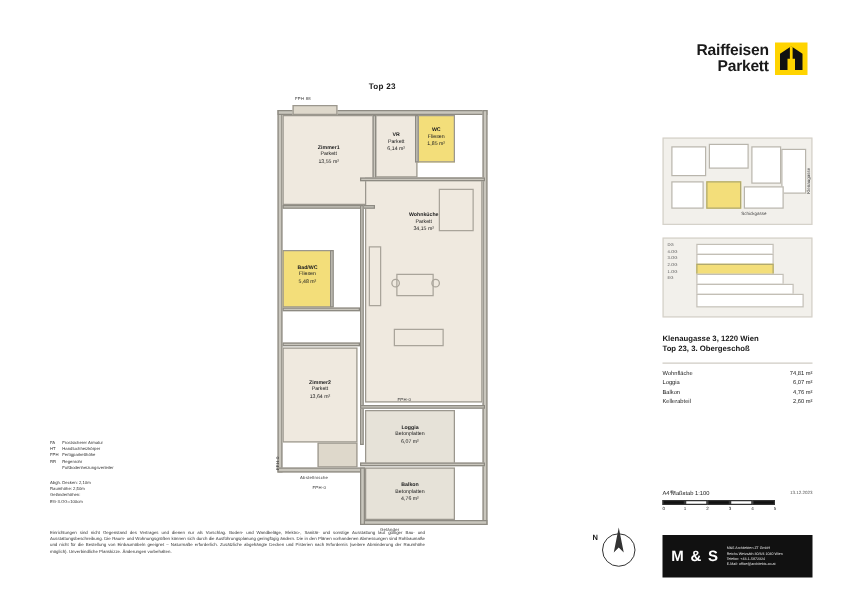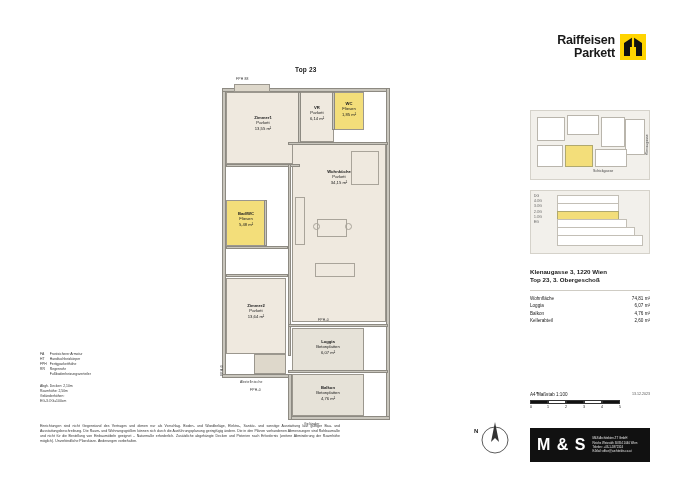--- a/index.html
+++ b/index.html
@@ -55,21 +55,21 @@
   .areas td.v{text-align:right;}
 
   .scalebox{position:absolute;left:530px;top:392px;width:120px;}
   .scalebox .top{display:flex;justify-content:space-between;font-size:4.6px;margin-bottom:3px;}
   .scalebox .date{font-size:3.6px;color:#555;}
   .ruler{position:relative;height:12px;}
   .ruler .seg{position:absolute;top:0;height:4px;border:0.5px solid #333;box-sizing:border-box;}
   .ruler .num{position:absolute;top:5px;font-size:3.6px;}
 
   .ms{position:absolute;left:530px;top:428px;width:120px;height:34px;background:#111;color:#fff;display:flex;align-items:center;}
-  .ms .logo{font-size:16px;font-weight:bold;letter-spacing:1px;padding:0 6px 0 7px;}
+  .ms .logo{font-size:12px;font-weight:bold;letter-spacing:1px;padding:0 6px 0 7px;}
   .ms .info{font-size:2.9px;line-height:4.4px;color:#e8e8e8;}
 
   
   .legend{position:absolute;left:40px;top:352px;width:80px;font-size:3.4px;line-height:5px;color:#333;}
   .legend table{border-collapse:collapse;}
   .legend td{padding:0 3px 0 0;vertical-align:top;}
   .legend .blk2{margin-top:7px;line-height:5px;}
 
   .disclaimer{position:absolute;left:40px;top:424px;width:300px;font-size:3.5px;line-height:5.1px;color:#333;text-align:justify;}
 

